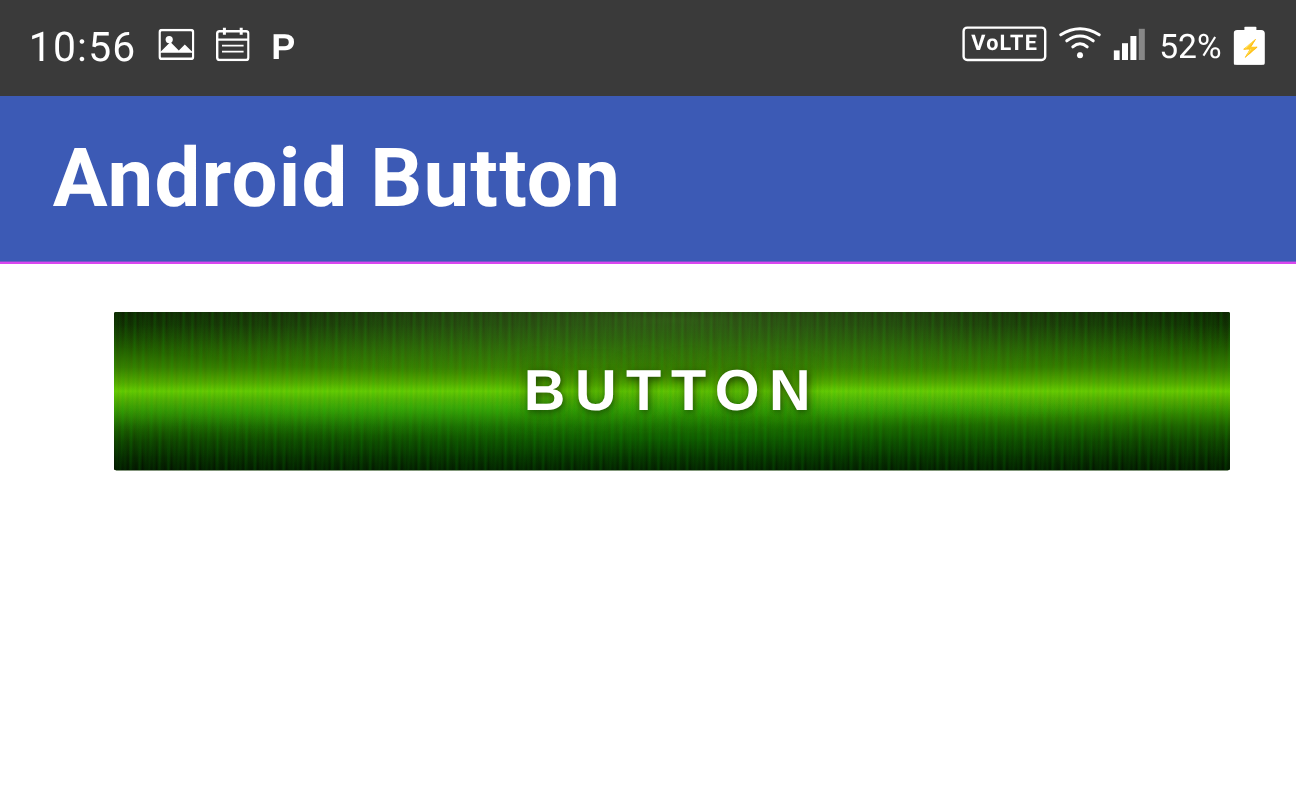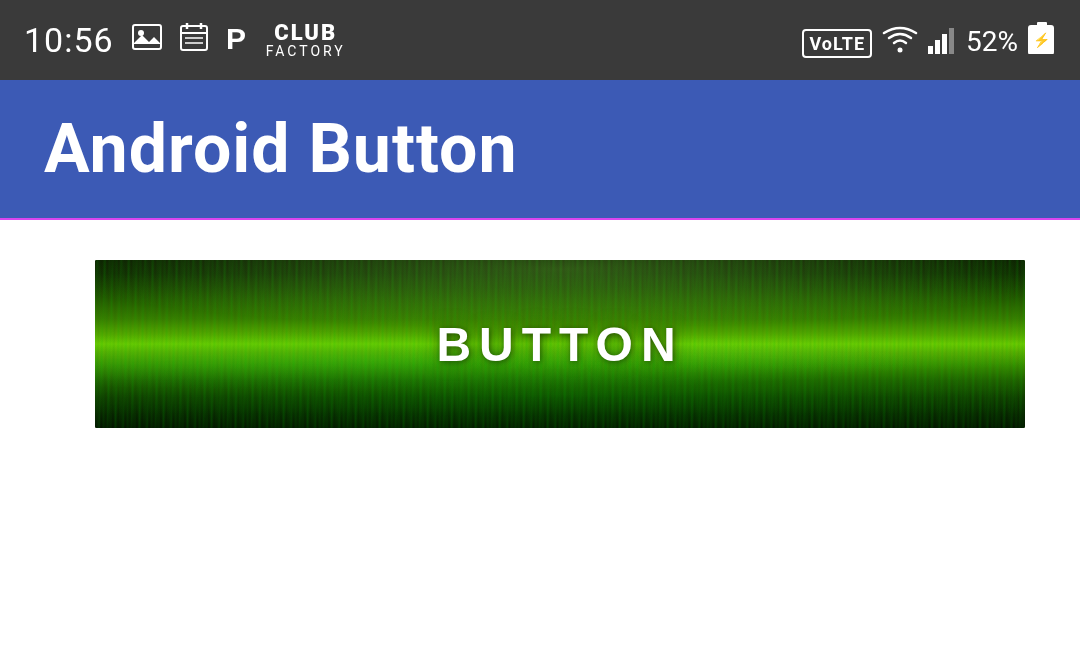--- a/index.html
+++ b/index.html
@@ -32,21 +32,21 @@
       font-weight: 400;
       color: #fff;
       letter-spacing: 1px;
     }
     .status-icon {
       font-size: 26px;
       color: #fff;
     }
     .status-bar-right {
       display: flex;
-      align-items: flex-end;
+      align-items: flex-start;
       gap: 10px;
     }
     .volte-badge {
       border: 2px solid #fff;
       border-radius: 4px;
       padding: 2px 5px;
       font-size: 18px;
       font-weight: bold;
       color: #fff;
       letter-spacing: 1px;
@@ -81,21 +81,21 @@
       background: #fff;
       display: flex;
       align-items: flex-start;
       justify-content: center;
       padding: 40px 55px 0 55px;
     }
 
     
     .grass-button {
       width: 100%;
-      height: 168px;
+      height: 132px;
       border: none;
       cursor: pointer;
       position: relative;
       overflow: hidden;
       display: flex;
       align-items: center;
       justify-content: center;
       border-radius: 2px;
       margin-left: 40px;
     }
@@ -213,24 +213,20 @@
         <line x1="5" y1="20" x2="23" y2="20" stroke="white" stroke-width="1.5"></line>
       </svg>
     </span>
 
     <span class="status-icon">
       <svg width="22" height="28" viewBox="0 0 22 28" fill="white">
         <text x="0" y="26" font-size="30" font-weight="bold" fill="white" font-family="Arial">P</text>
       </svg>
     </span>
 
-    <span class="club-factory">
-      <span class="club">CLUB</span>
-      <span class="factory">FACTORY</span>
-    </span>
   </div>
 
   <div class="status-bar-right">
 
     <span class="volte-badge">VoLTE</span>
 
     <span>
       <svg width="36" height="28" viewBox="0 0 36 28" fill="white">
         <path d="M18 22 L18 26" stroke="white" stroke-width="3" fill="none"></path>
         <path d="M12 17 Q18 12 24 17" stroke="white" stroke-width="2.5" fill="none" stroke-linecap="round"></path>

